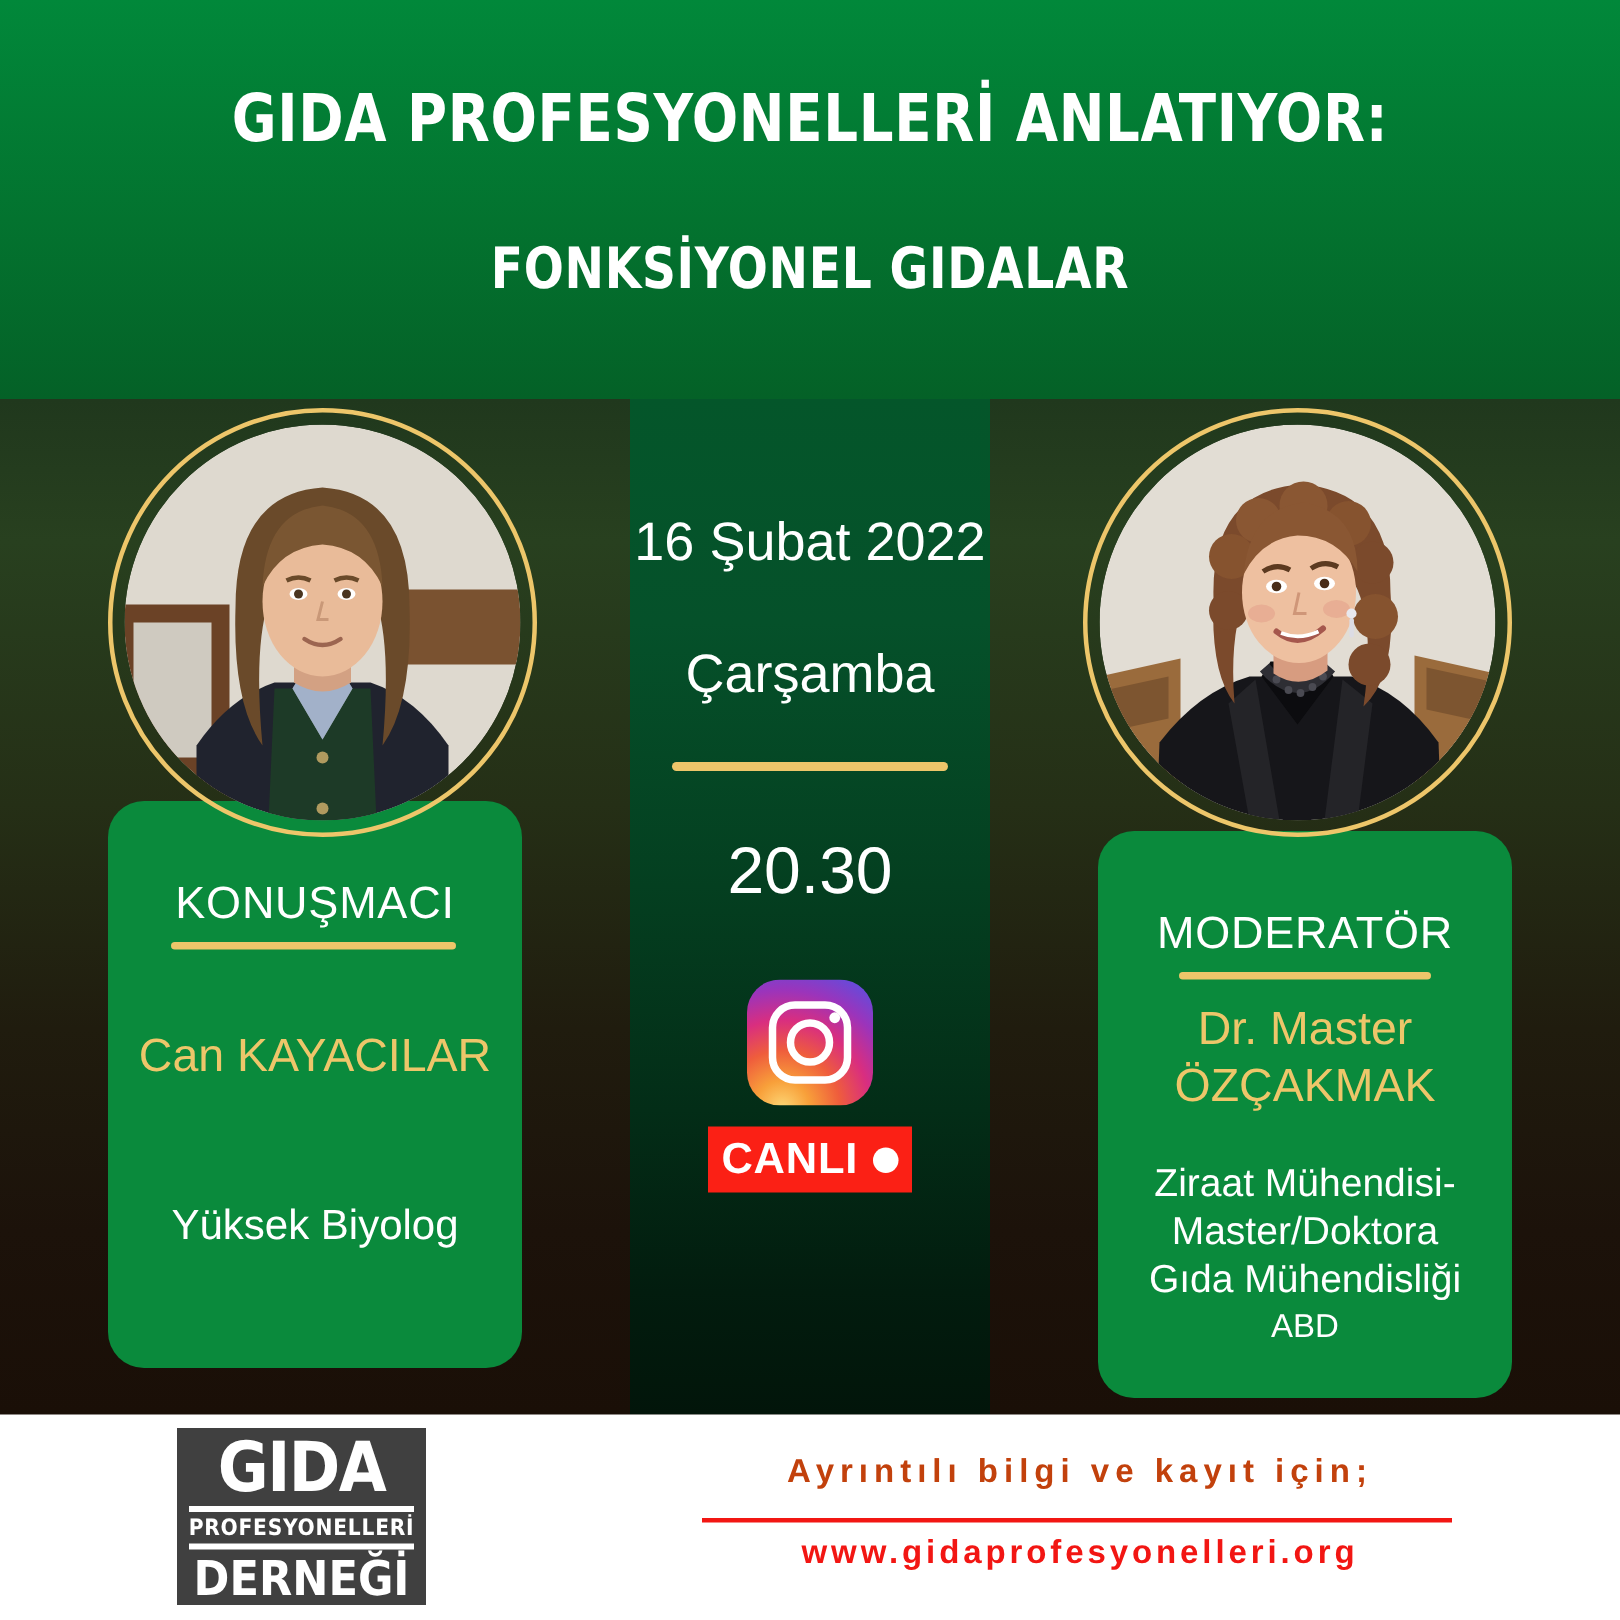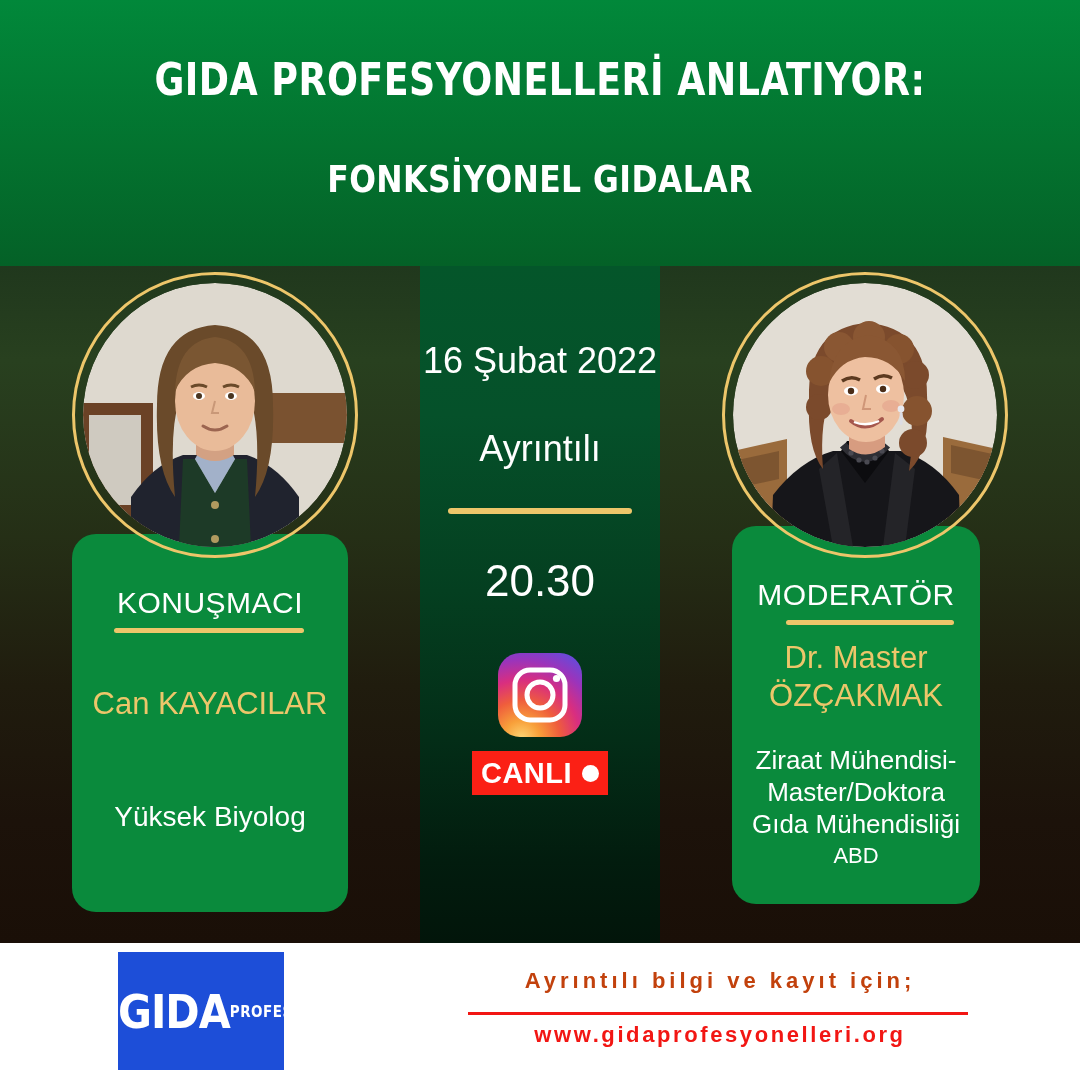--- a/index.html
+++ b/index.html
@@ -57,21 +57,21 @@
     white-space:nowrap;
   }
 
   
   .card {
     position:absolute;
     background:#0a8a3c;
     border-radius:24px;
   }
   .card.left  { left:72px;  top:534px; width:276px; height:378px; }
-  .card.right { left:732px; top:526px; width:248px; height:378px; }
+  .card.right { left:732px; top:554px; width:276px; height:378px; }
 
   .ring {
     position:absolute;
     border-radius:50%;
     border:3px solid #edc66a;
     z-index:3;
   }
   .ring.left  { left:72px;  top:272px; width:286px; height:286px; }
   .ring.right { left:722px; top:272px; width:286px; height:286px; }
 
@@ -157,22 +157,22 @@
     line-height:1;
   }
   .canli-dot {
     width:17px; height:17px; border-radius:50%; background:#ffffff;
   }
 
   
   .logo {
     position:absolute; left:118px; top:952px;
     width:166px; height:118px;
-    background:#1d4ed8;
-    display:flex; flex-direction:row;
+    background:#404040;
+    display:flex; flex-direction:column;
     align-items:center; justify-content:flex-start;
     padding-top:2px;
   }
   .logo-main {
     color:#ffffff; font-weight:700; font-size:46px; line-height:48px;
     letter-spacing:-1px;
     font-family:"DejaVu Sans Condensed","Liberation Sans",sans-serif;
   }
   .logo-sep { width:150px; height:4px; background:#ffffff; margin:2px 0; }
   .logo-sub {
@@ -263,21 +263,21 @@
         <path d="M140 104 Q148 100 156 104" stroke="#6a4a2a" stroke-width="3" fill="none"></path>
 
         <path d="M132 118 L129 130 L136 130" stroke="#c99878" stroke-width="2" fill="none"></path>
         <path d="M120 143 Q132 151 144 143" stroke="#9c6550" stroke-width="3" fill="none" stroke-linecap="round"></path>
       </g>
     </svg>
   </div>
   <div class="ring left"></div>
 
   <div class="c-date">16 Şubat 2022</div>
-  <div class="c-day">Ayrıntılı</div>
+  <div class="c-day">Çarşamba</div>
   <div class="c-rule"></div>
   <div class="c-time">20.30</div>
 
   <div class="ig-wrap">
     <svg viewBox="0 0 84 84" xmlns="http://www.w3.org/2000/svg">
       <defs>
         <radialGradient id="igGrad" cx="28%" cy="102%" r="120%">
           <stop offset="0%" stop-color="#fdd776"></stop>
           <stop offset="18%" stop-color="#f8a03a"></stop>
           <stop offset="38%" stop-color="#ef5d3c"></stop>

